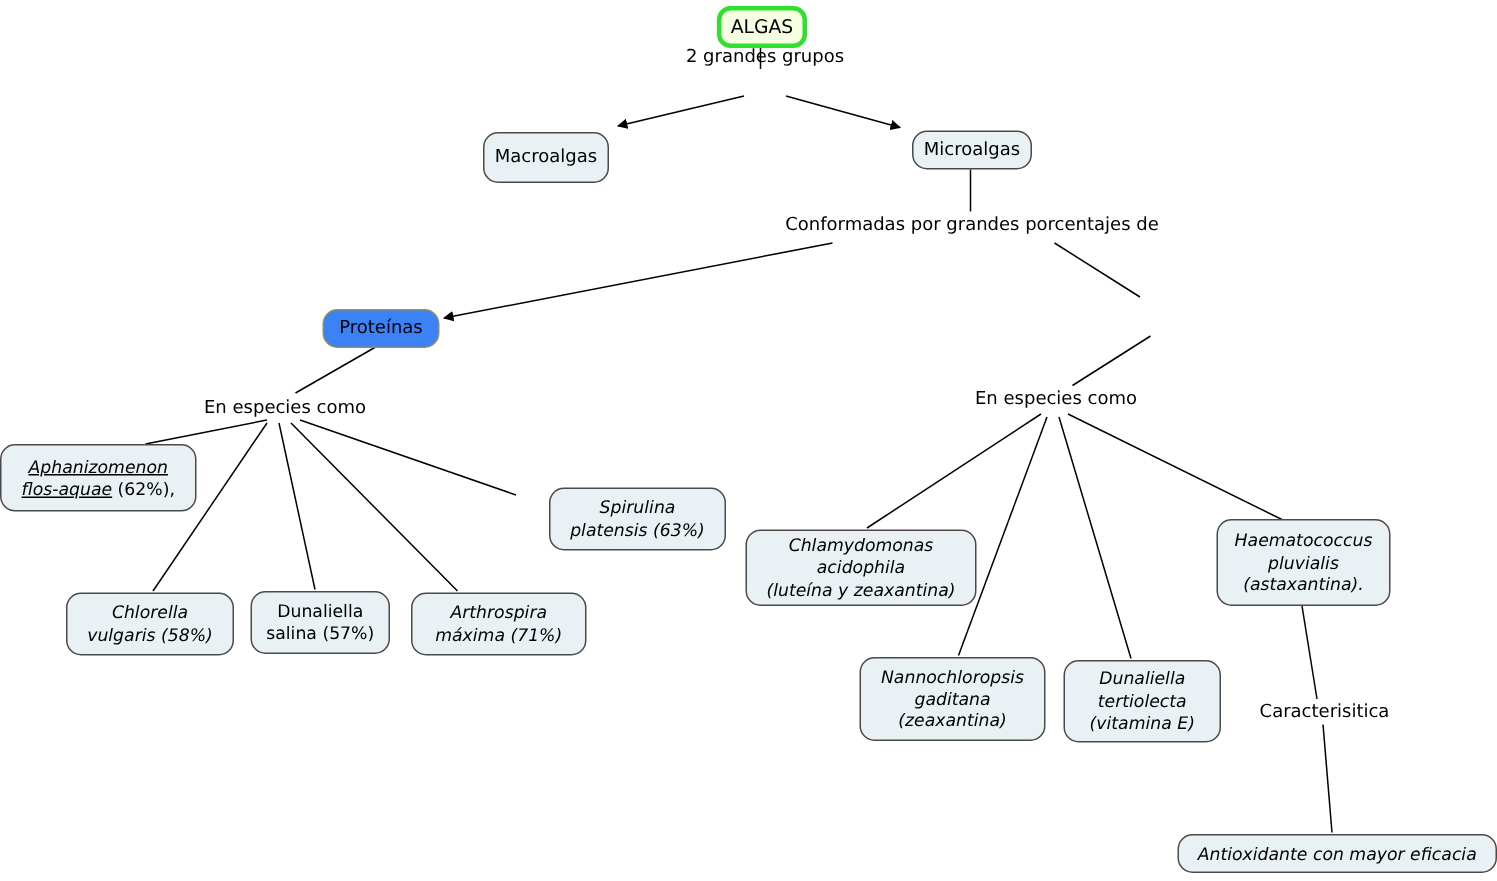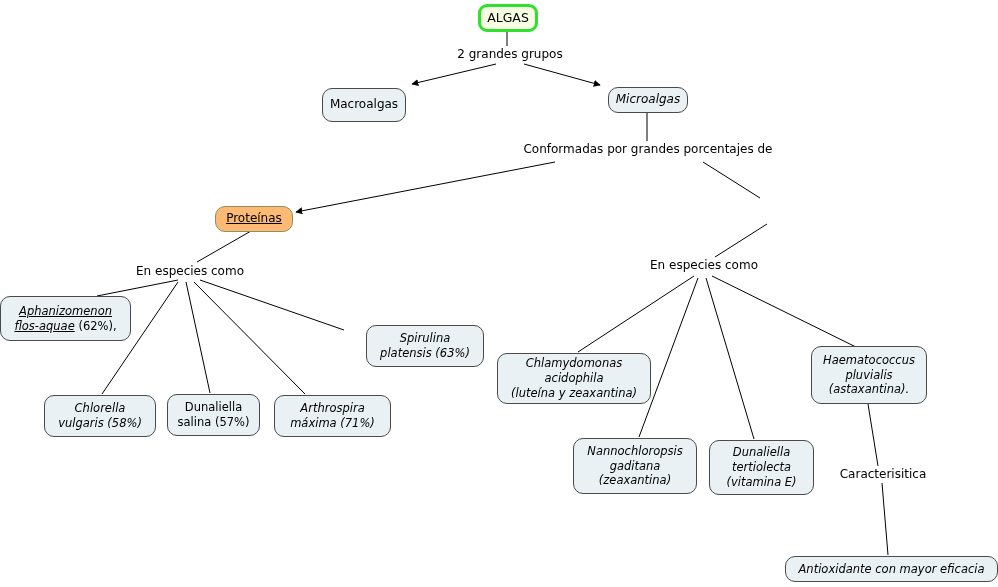--- a/index.html
+++ b/index.html
@@ -11,21 +11,21 @@
     background:#ffffff; overflow:hidden;
   }
   .svg-layer { position:absolute; left:0; top:0; width:998px; height:587px; }
   .node {
     position:absolute; display:flex; align-items:center; justify-content:center;
     text-align:center; font-size:11.5px; line-height:1.3; color:#000;
     background:#e9f1f5; border:1px solid #4a4a4a; border-radius:10px;
     padding:3px 6px;
   }
   .node.top { font-size:12px; }
-  .node.yellow { background:#fdba74; border-color:#8f8f62;text-decoration:underline; }
+  .node.yellow { background:#3b82f6; border-color:#8f8f62; }
   .node.root {
     background:#f7ffe3; border:3px solid #2fe02f; border-radius:9px;
     font-size:12.5px; padding:3px 10px;
   }
   .phrase {
     position:absolute; font-size:12px; text-align:center; line-height:1.2;
     background:transparent;
   }
   .i { font-style:italic; }
   .u { text-decoration:underline; }
@@ -59,29 +59,29 @@
     <line x1="706" y1="278" x2="754" y2="439" stroke="#000" stroke-width="1"></line>
     <line x1="712" y1="276" x2="860" y2="349" stroke="#000" stroke-width="1"></line>
     <line x1="868" y1="404" x2="878" y2="466" stroke="#000" stroke-width="1"></line>
     <line x1="882" y1="483" x2="888" y2="555" stroke="#000" stroke-width="1"></line>
   </svg>
 
   <div class="node root" style="left:478px; top:4px; width:60px; height:28px;">
     <span>ALGAS</span>
   </div>
 
-  <div class="phrase" style="left:445px; top:47px; width:130px;">
+  <div class="phrase" style="left:445px; top:30px; width:130px;">
     <span>2 grandes grupos</span>
   </div>
 
   <div class="node top" style="left:322px; top:88px; width:84px; height:34px;">
     <span>Macroalgas</span>
   </div>
 
-  <div class="node top" style="left:608px; top:87px; width:80px; height:26px;font-style:italic;">
+  <div class="node top" style="left:608px; top:87px; width:80px; height:26px;">
     <span>Microalgas</span>
   </div>
 
   <div class="phrase" style="left:517px; top:142px; width:262px;">
     <span>Conformadas por grandes porcentajes de</span>
   </div>
 
   <div class="node top yellow" style="left:215px; top:206px; width:78px; height:26px;">
     <span>Proteínas</span>
   </div>

